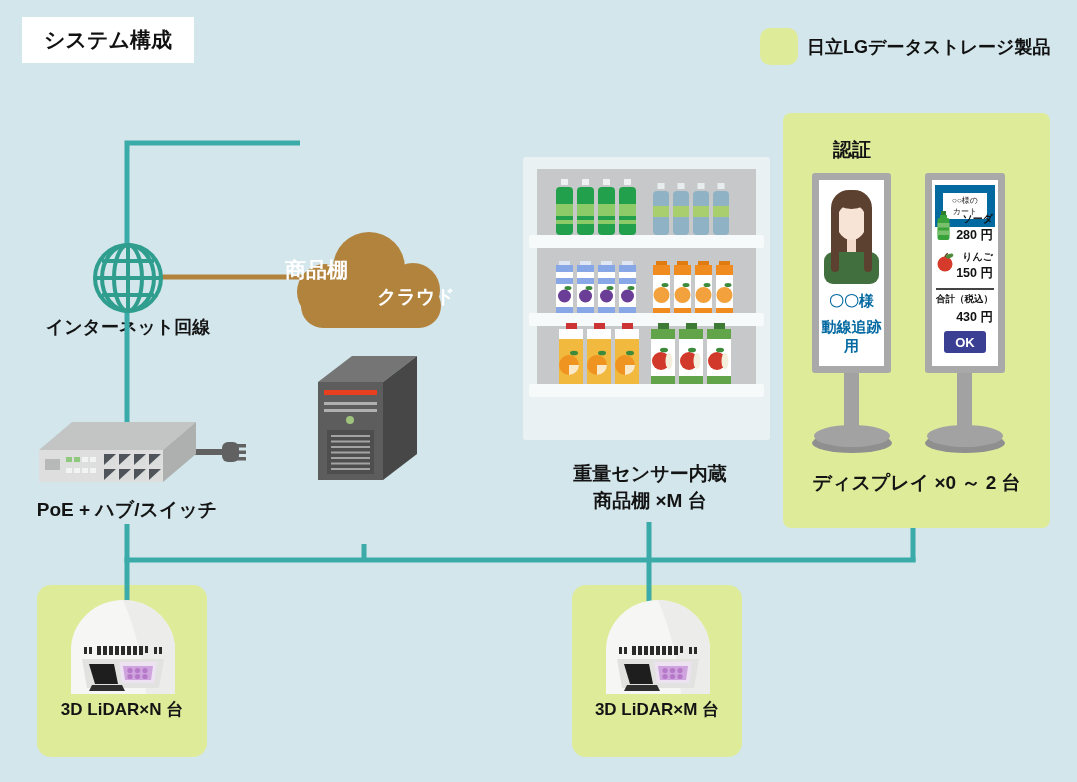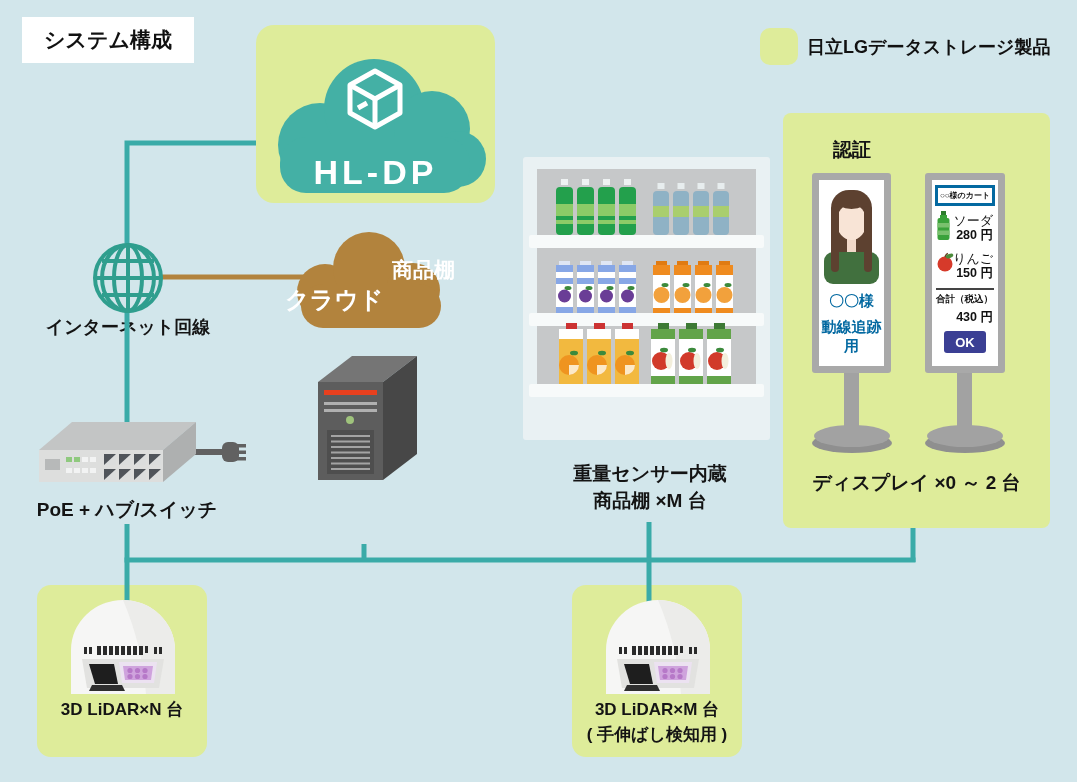--- a/index.html
+++ b/index.html
@@ -17,33 +17,33 @@
   .legend-label{margin-left:9px;font-size:18px;font-weight:bold;color:#111;}
   
   #connectors{position:absolute;left:0;top:0;z-index:2;}
   .z1{z-index:1;} .z3{z-index:3;}
   
   .hldp-box{left:256px;top:25px;width:239px;height:178px;border-radius:18px;}
   .hldp-text{position:absolute;left:0;top:128px;width:100%;text-align:center;
     color:#fff;font-size:34px;font-weight:bold;letter-spacing:4px;}
   
   .shelf-cloud{left:285px;top:226px;width:170px;height:110px;}
-  .shelf-cloud .t1{position:absolute;left:0;top:30px;width:100%;text-align:right;color:#fff;font-size:21px;font-weight:bold;}
-  .shelf-cloud .t2{position:absolute;left:0;top:58px;width:100%;text-align:left;color:#fff;font-size:24px;font-weight:bold;}
+  .shelf-cloud .t1{position:absolute;left:0;top:30px;width:100%;text-align:left;color:#fff;font-size:21px;font-weight:bold;}
+  .shelf-cloud .t2{position:absolute;left:0;top:58px;width:100%;text-align:right;color:#fff;font-size:19px;font-weight:bold;}
   
   .display-panel{left:783px;top:113px;width:267px;height:415px;}
   .disp-frame{position:absolute;background:#a9a9a9;border-radius:3px;}
   .disp-screen{position:absolute;left:7px;top:7px;right:7px;bottom:7px;background:#fff;overflow:hidden;}
   .pole{position:absolute;width:15px;height:56px;background:#a2a2a2;}
   .base{position:absolute;width:76px;height:22px;border-radius:50%;background:#a2a2a2;}
   .base-sh{position:absolute;width:80px;height:20px;border-radius:50%;background:#8f8f8f;}
   .auth-name{position:absolute;left:0;width:100%;text-align:center;font-size:15px;font-weight:bold;color:#0369a1;}
-  .cart-title{position:absolute;left:3px;right:3px;top:5px;border:3px solid #0369a1;background:#fff;
-    text-align:center;font-size:8px;font-weight:bold;padding:2px 0;color:#111;}
-  .r-name{position:absolute;right:5px;font-size:13px;font-weight:normal;color:#111;}
+  .cart-title{position:absolute;left:3px;right:3px;top:5px;border:8px solid #0369a1;background:#fff;
+    text-align:center;font-size:8px;font-weight:normal;padding:2px 8px;color:#111;}
+  .r-name{position:absolute;right:5px;font-size:10px;font-weight:bold;color:#111;}
   .r-price{position:absolute;right:5px;font-size:12.5px;font-weight:bold;color:#111;}
   .r-div{position:absolute;left:4px;right:4px;top:108px;border-top:2px solid #444;}
   .r-total{position:absolute;left:4px;top:113px;font-size:9.5px;font-weight:bold;color:#111;}
   .ok-btn{position:absolute;left:12px;right:12px;top:151px;height:22px;background:#3b3f94;border-radius:3px;
     color:#fff;font-size:13px;font-weight:bold;display:flex;align-items:center;justify-content:center;}
   
   .lidar-box{width:170px;height:172px;border-radius:14px;}
   .lidar-cap{position:absolute;left:0;top:112px;width:100%;text-align:center;font-size:17px;font-weight:bold;line-height:25px;color:#141414;}
 </style>
 </head>
@@ -64,38 +64,20 @@
 
   <div class="abs legend">
     <div class="legend-swatch"></div>
     <div class="legend-label">日立LGデータストレージ製品</div>
   </div>
 
   <div class="abs title-box">
     <span>システム構成</span>
   </div>
 
-  <div class="ybox hldp-box z3">
-    <svg class="abs" style="left:6px;top:28px;" width="226" height="146" viewBox="0 0 226 146">
-      <g fill="#44b0a5">
-        <circle cx="58" cy="92" r="42"></circle>
-        <circle cx="112" cy="56" r="50"></circle>
-        <circle cx="170" cy="76" r="38"></circle>
-        <circle cx="196" cy="106" r="28"></circle>
-        <rect x="18" y="84" width="190" height="56" rx="26"></rect>
-      </g>
-      <g stroke="#fff" stroke-width="5" fill="none" stroke-linejoin="round">
-        <polygon points="113,18 138,32 138,60 113,74 88,60 88,32"></polygon>
-        <polyline points="88,32 113,46 138,32"></polyline>
-        <line x1="113" y1="46" x2="113" y2="74"></line>
-        <polyline points="96,55 105,50"></polyline>
-      </g>
-    </svg>
-    <div class="hldp-text">HL-DP</div>
-  </div>
 
   <div class="abs shelf-cloud z3">
     <svg width="170" height="110" viewBox="0 0 170 110">
       <g fill="#b2833d">
         <circle cx="40" cy="66" r="28"></circle>
         <circle cx="84" cy="42" r="36"></circle>
         <circle cx="128" cy="64" r="27"></circle>
         <rect x="16" y="58" width="140" height="44" rx="22"></rect>
       </g>
     </svg>
@@ -483,21 +465,20 @@
         <circle cx="68" cy="84.5" r="2.6"></circle>
           <circle cx="75.5" cy="84.5" r="2.6"></circle>
           <circle cx="83" cy="84.5" r="2.6"></circle>
       </g>
     </g>
   </svg>
 
   <div class="ybox lidar-box z1" style="left:572px;top:585px;">
     <div class="lidar-cap">
       <div>3D LiDAR×M 台</div>
-      <div>( 手伸ばし検知用 )</div>
     </div>
   </div>
   <svg class="abs z3" style="left:597px;top:592px;" width="122" height="108" viewBox="0 0 122 108">
     <path d="M9,102 L9,58 A52,50 0 0 1 113,58 L113,102 Z" fill="#f6f6f5"></path>
     <path d="M61,8 A52,50 0 0 1 113,58 L113,102 L84,102 A300,300 0 0 0 61,8 Z" fill="#ececea"></path>
     <g fill="#2b2b2b">
       <rect x="22" y="55" width="3" height="7"></rect>
         <rect x="27" y="55" width="3" height="7"></rect>
       <rect x="35" y="54" width="4" height="9"></rect>
         <rect x="41" y="54" width="4" height="9"></rect>

